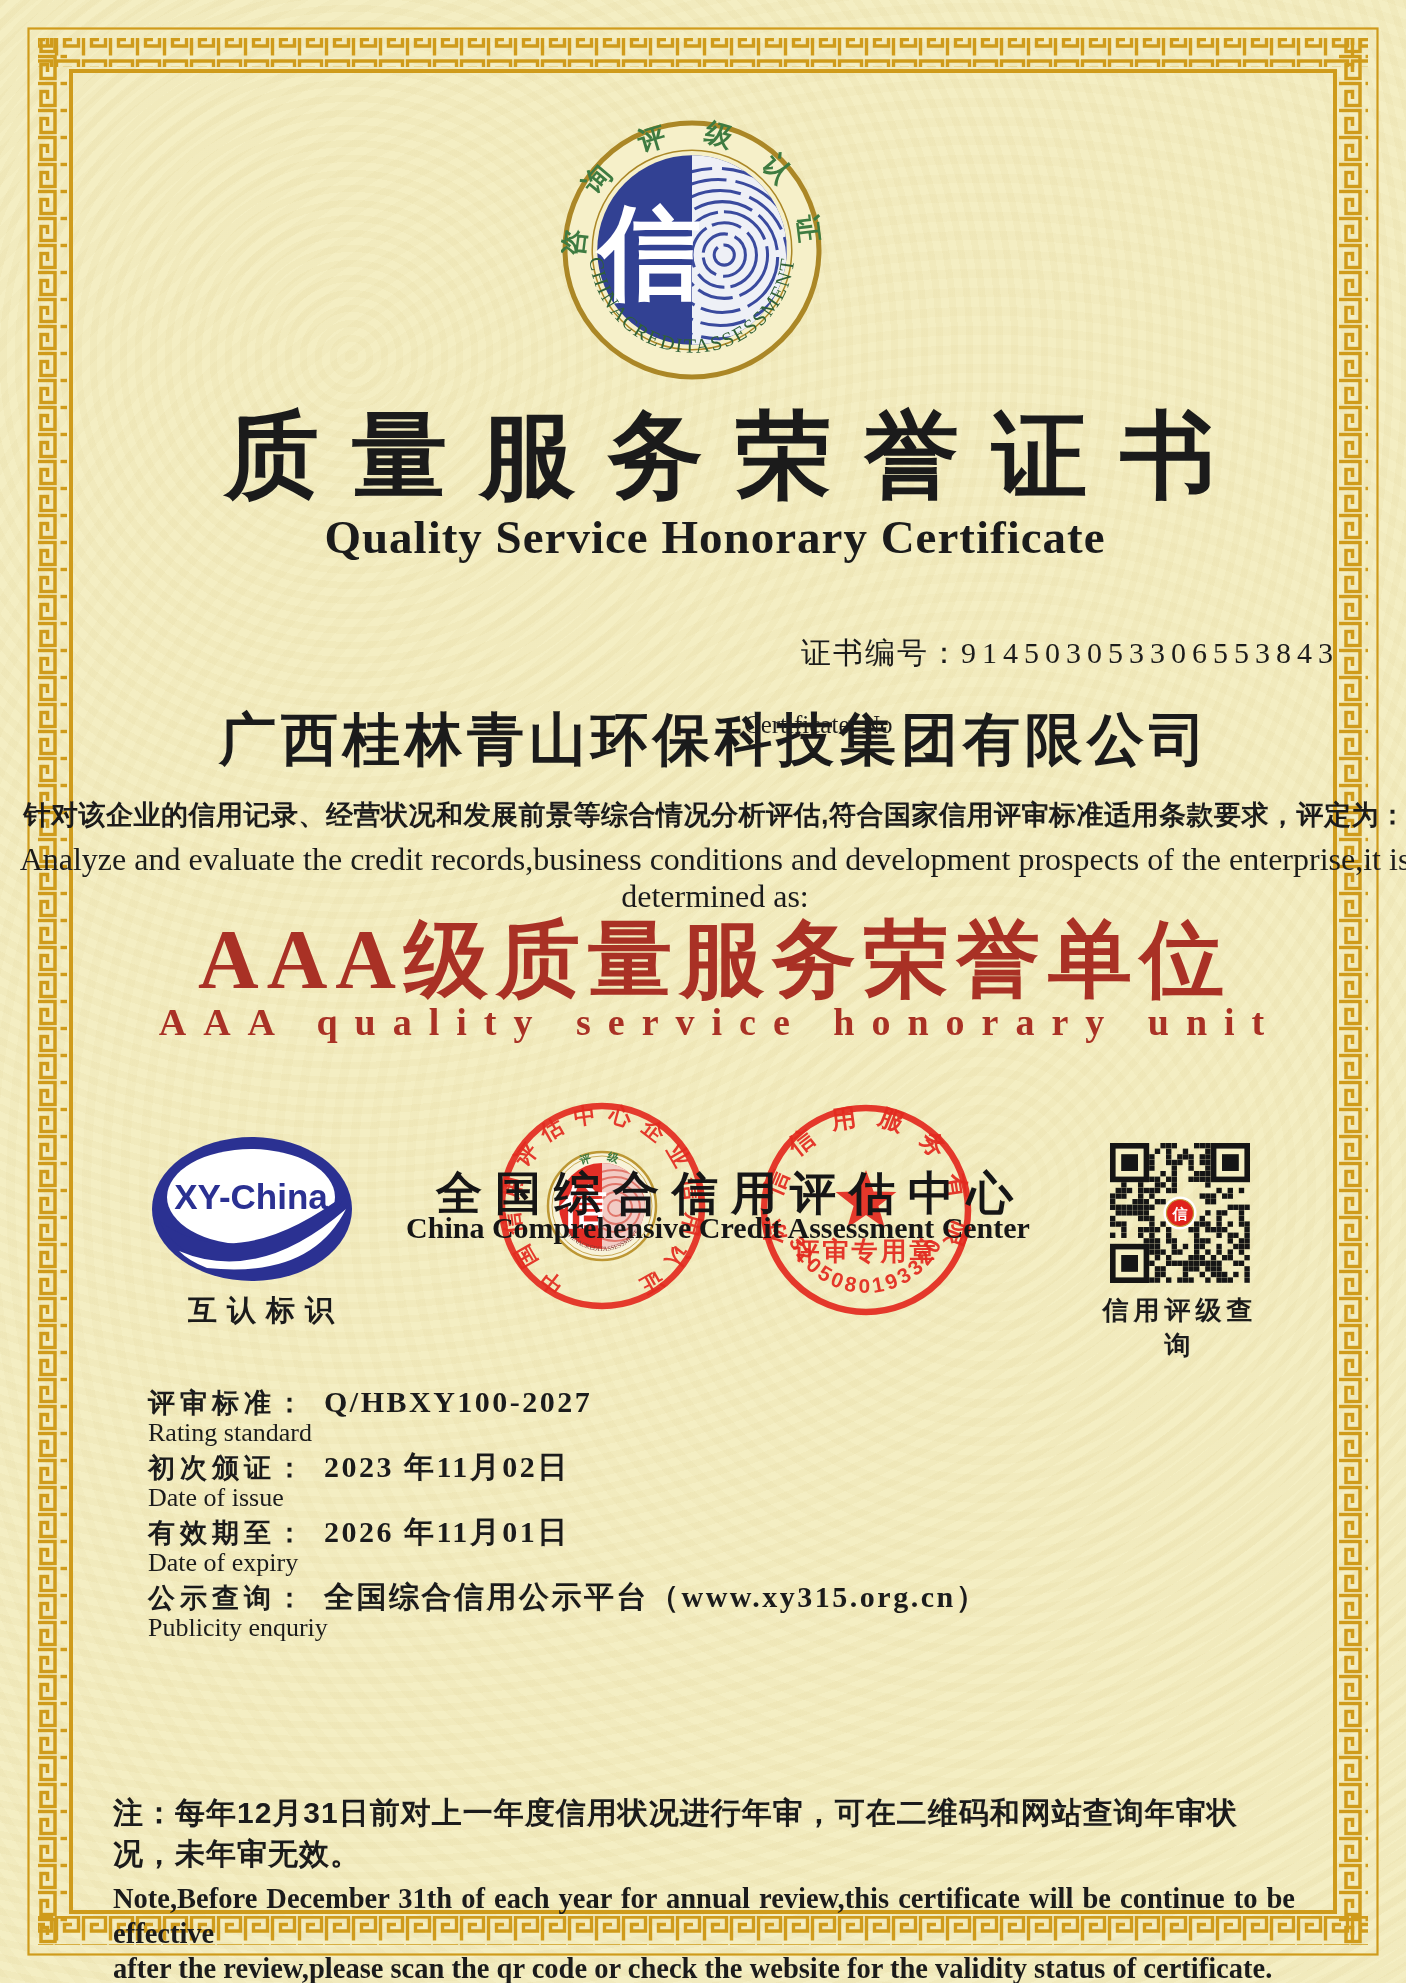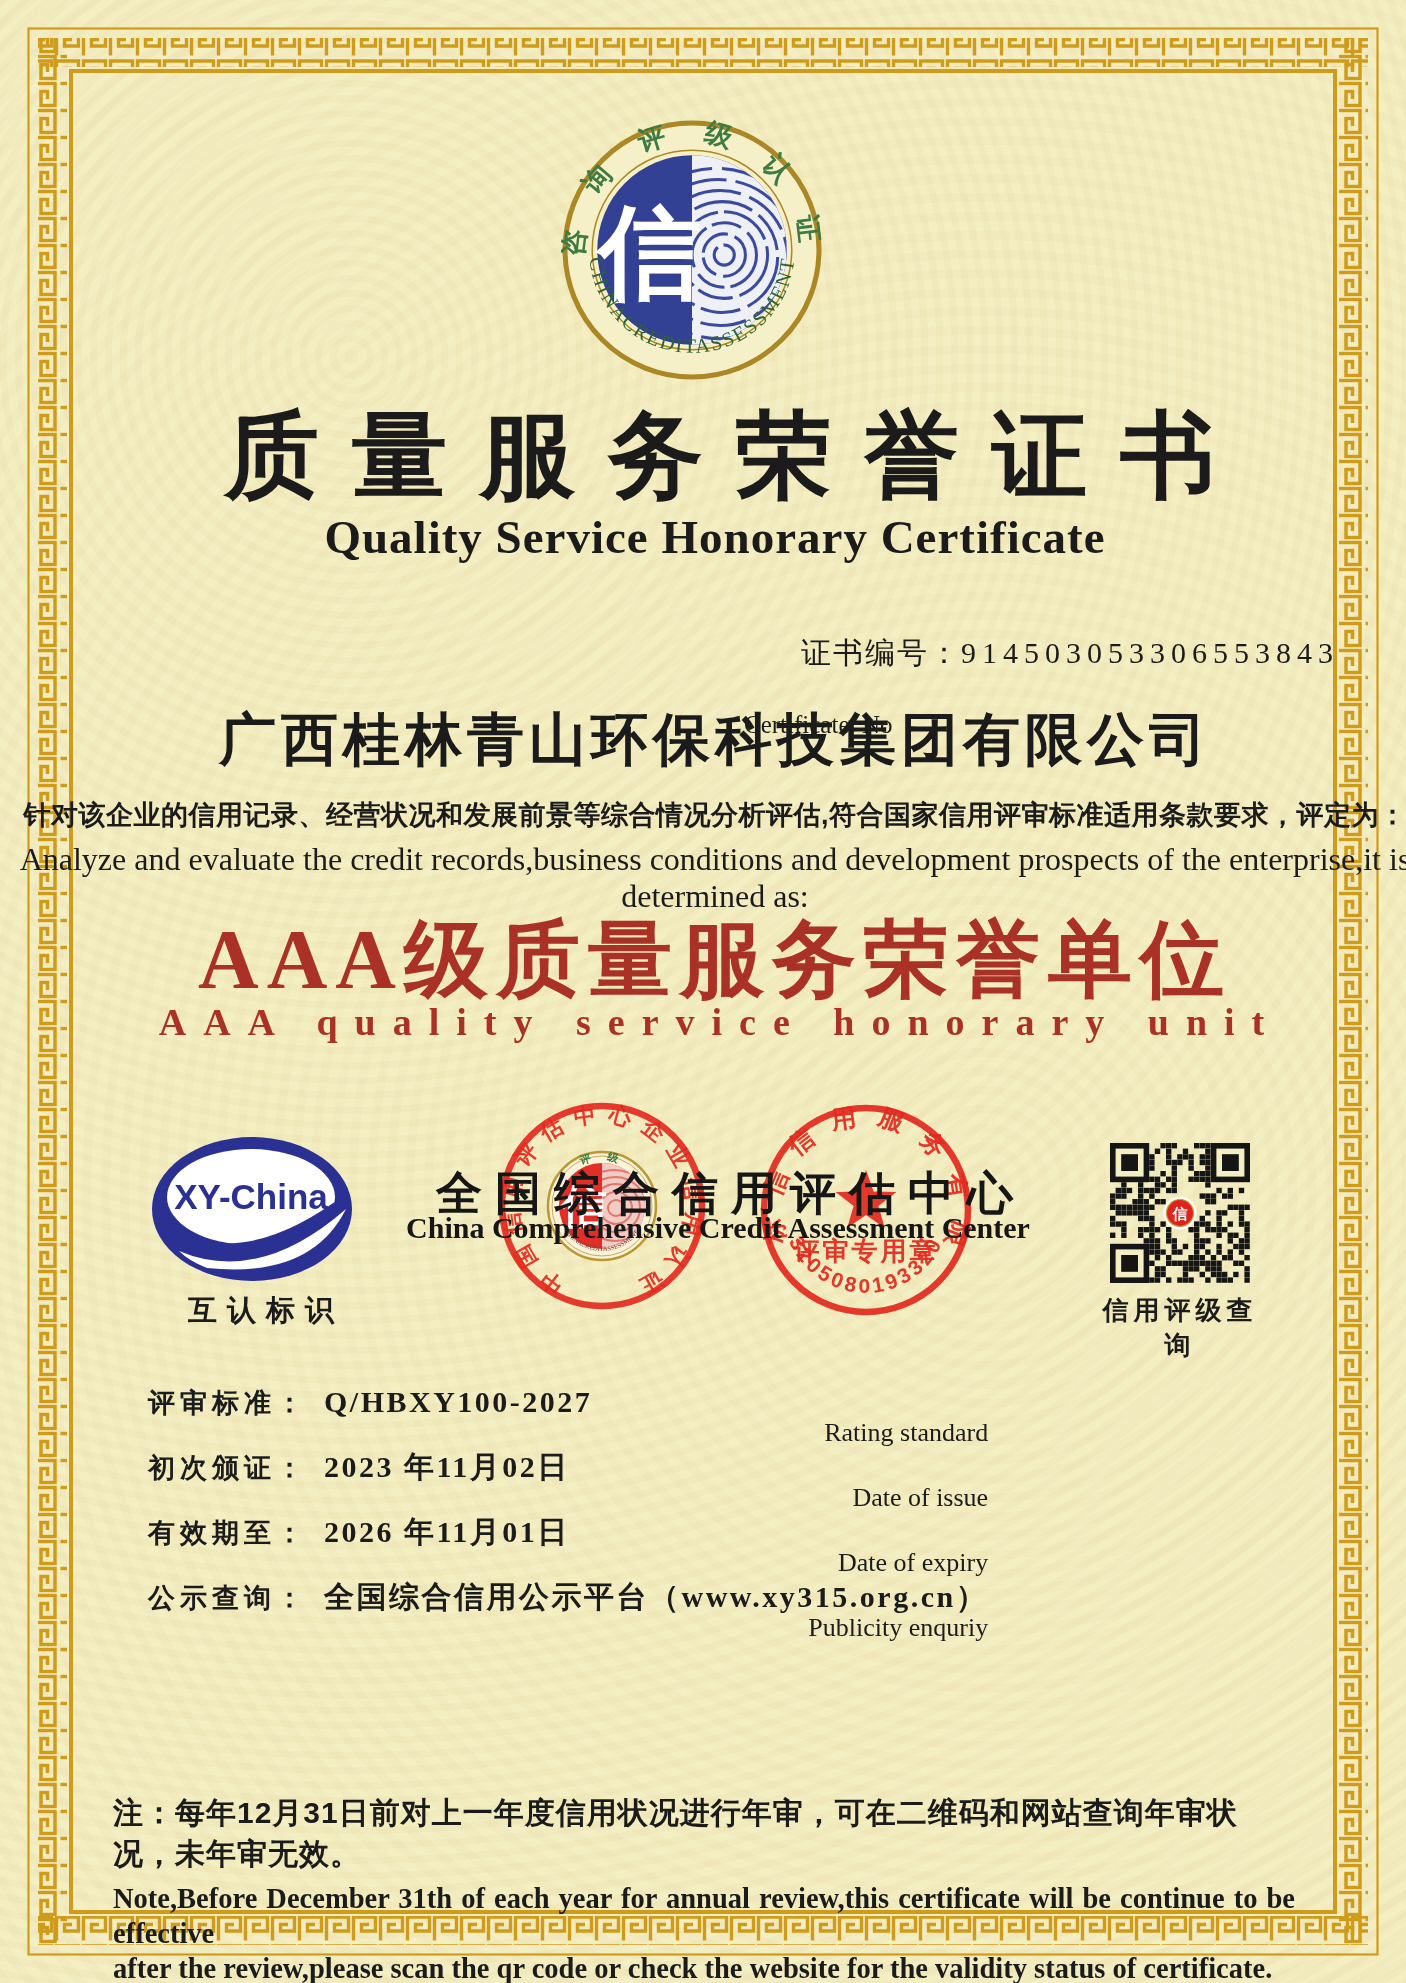--- a/index.html
+++ b/index.html
@@ -35,21 +35,21 @@
   .award-zh{top:903px;font-size:84px;font-weight:bold;letter-spacing:8px;color:#a93125;}
   .award-en{top:1000px;font-size:38px;font-weight:bold;letter-spacing:17px;color:#a93125;padding-left:17px;}
 
   .overlay-zh{left:413px;width:610px;top:1163px;text-align:center;font-size:46px;font-weight:bold;letter-spacing:13px;padding-left:13px;z-index:4;color:#161616;}
   .overlay-en{left:383px;width:670px;top:1211px;text-align:center;font-size:30px;font-weight:bold;z-index:4;color:#161616;}
 
   .xy-caption{left:146px;top:1291px;width:220px;text-align:center;font-size:29px;font-weight:bold;letter-spacing:10px;padding-left:10px;}
   .qr-caption{left:1098px;top:1293px;width:164px;text-align:center;font-size:26px;font-weight:bold;letter-spacing:5px;}
 
   .details{left:148px;top:1386px;z-index:3;}
-  .d-row{margin-bottom:5px;text-align:right;}
+  .d-row{margin-bottom:5px;}
   .d-line1{display:flex;align-items:baseline;gap:16px;line-height:32px;}
   .d-label{font-size:27px;font-weight:bold;letter-spacing:5px;font-family:"Liberation Sans","DejaVu Sans",sans-serif;}
   .d-value{font-size:30px;font-weight:bold;letter-spacing:2.5px;}
   .d-sub{font-size:26px;line-height:27px;}
 
   .note{left:113px;top:1793px;width:1182px;z-index:3;}
   .note-zh{font-size:30px;font-weight:bold;letter-spacing:1px;font-family:"Liberation Sans","DejaVu Sans",sans-serif;margin-bottom:6px;}
   .note-en{font-size:28.5px;font-weight:bold;line-height:1.23;text-align:justify;}
 
   svg text{font-family:"Liberation Sans","DejaVu Sans",sans-serif;}

